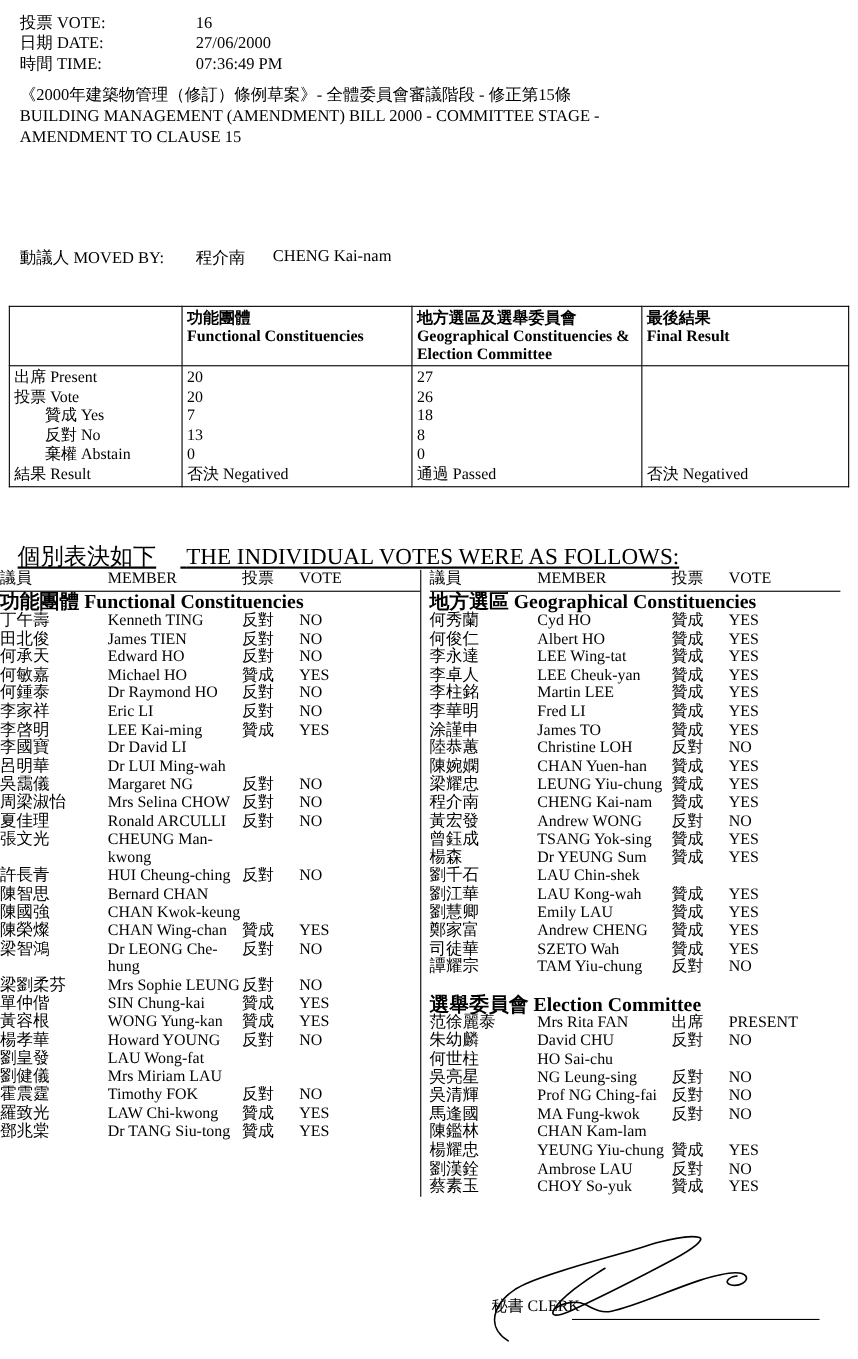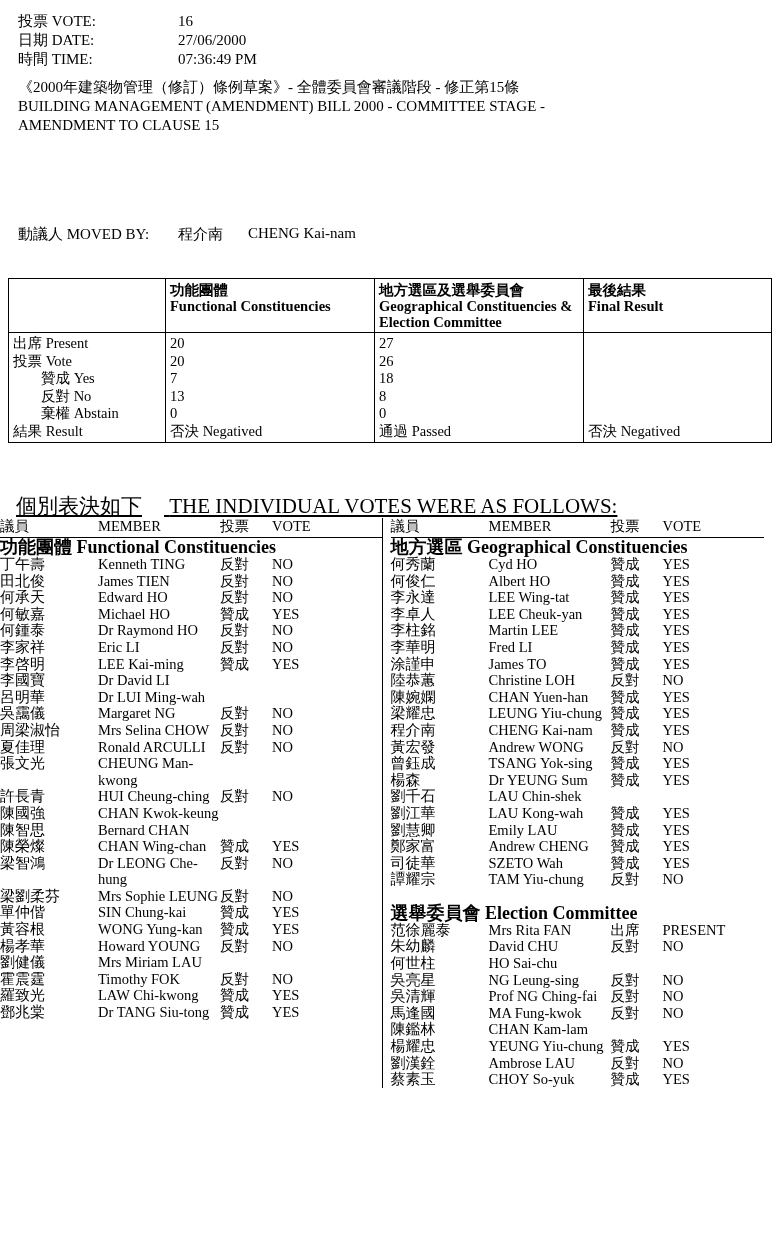--- a/index.html
+++ b/index.html
@@ -290,32 +290,32 @@
             <span class="c-vcn"></span>
             <span class="c-ven"></span>
           </div>
           <div class="row">
             <span class="c-cn">許長青</span>
             <span class="c-en">HUI Cheung-ching</span>
             <span class="c-vcn">反對</span>
             <span class="c-ven">NO</span>
           </div>
           <div class="row">
+            <span class="c-cn">陳智思</span>
+            <span class="c-en">Bernard CHAN</span>
+            <span class="c-vcn"></span>
+            <span class="c-ven"></span>
+          </div>
+          <div class="row">
             <span class="c-cn">陳國強</span>
             <span class="c-en">CHAN Kwok-keung</span>
             <span class="c-vcn"></span>
             <span class="c-ven"></span>
           </div>
           <div class="row">
-            <span class="c-cn">陳智思</span>
-            <span class="c-en">Bernard CHAN</span>
-            <span class="c-vcn"></span>
-            <span class="c-ven"></span>
-          </div>
-          <div class="row">
             <span class="c-cn">陳榮燦</span>
             <span class="c-en">CHAN Wing-chan</span>
             <span class="c-vcn">贊成</span>
             <span class="c-ven">YES</span>
           </div>
           <div class="row">
             <span class="c-cn">梁智鴻</span>
             <span class="c-en">Dr LEONG Che-hung</span>
             <span class="c-vcn">反對</span>
             <span class="c-ven">NO</span>
@@ -336,20 +336,26 @@
             <span class="c-cn">黃容根</span>
             <span class="c-en">WONG Yung-kan</span>
             <span class="c-vcn">贊成</span>
             <span class="c-ven">YES</span>
           </div>
           <div class="row">
             <span class="c-cn">楊孝華</span>
             <span class="c-en">Howard YOUNG</span>
             <span class="c-vcn">反對</span>
             <span class="c-ven">NO</span>
+          </div>
+          <div class="row">
+            <span class="c-cn">劉皇發</span>
+            <span class="c-en">LAU Wong-fat</span>
+            <span class="c-vcn"></span>
+            <span class="c-ven"></span>
           </div>
           <div class="row">
             <span class="c-cn">劉健儀</span>
             <span class="c-en">Mrs Miriam LAU</span>
             <span class="c-vcn"></span>
             <span class="c-ven"></span>
           </div>
           <div class="row">
             <span class="c-cn">霍震霆</span>
             <span class="c-en">Timothy FOK</span>
@@ -567,14 +573,28 @@
           <div class="row">
             <span class="c-cn">蔡素玉</span>
             <span class="c-en">CHOY So-yuk</span>
             <span class="c-vcn">贊成</span>
             <span class="c-ven">YES</span>
           </div>
         </div>
     </div>
   </div>
 
+  <div class="sig-wrap">
+    <svg class="sig-svg" width="370" height="110" viewBox="0 0 370 110">
+      <g fill="none" stroke="#000" stroke-width="1.5" stroke-linecap="round">
+        <path d="M62 99 C 38 84, 52 58, 78 47 C 110 33, 160 22, 196 10 C 214 5, 230 3, 236 5
+                 C 240 7, 232 14, 212 25 C 180 42, 140 62, 118 72
+                 C 104 78, 100 76, 104 70 C 110 60, 130 45, 150 33"></path>
+        <path d="M104 70 C 112 64, 124 62, 132 66 C 140 70, 146 74, 156 72
+                 C 176 68, 206 54, 236 44 C 258 37, 274 35, 278 40
+                 C 281 45, 272 50, 264 48 C 258 46, 262 41, 270 40"></path>
+      </g>
+    </svg>
+    <div class="sig-label">秘書 CLERK</div>
+    <div class="sig-line"></div>
+  </div>
 
 </div>
 
 </body></html>

